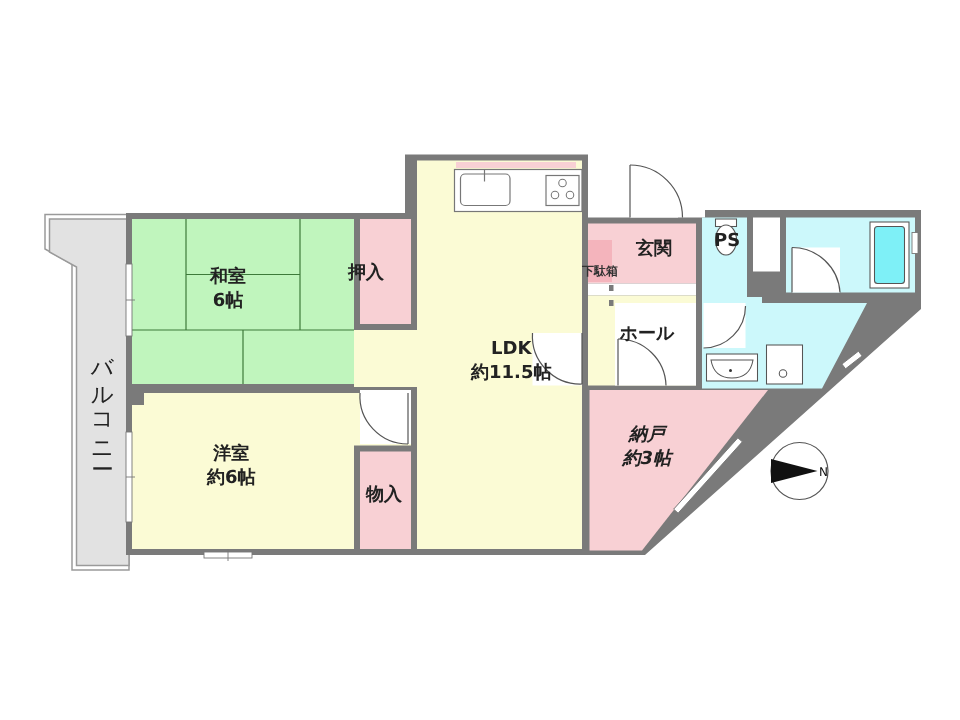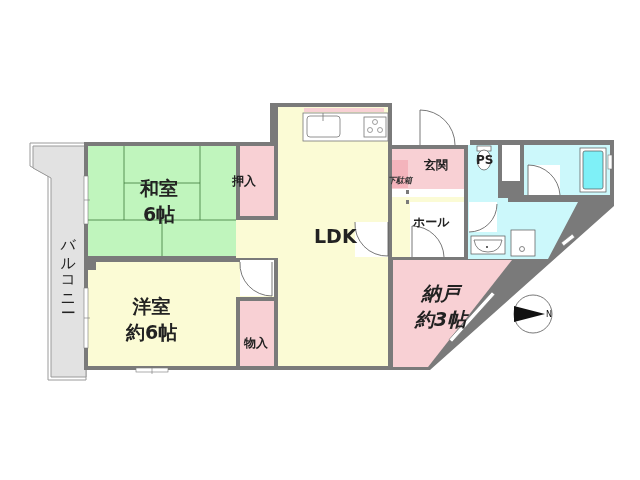--- a/index.html
+++ b/index.html
@@ -1,20 +1,20 @@
 <!DOCTYPE html>
 <html><head>
 <meta charset="utf-8">
 <style>
   html,body{margin:0;padding:0;background:#ffffff;}
   body{width:640px;height:480px;position:relative;overflow:hidden;font-family:"DejaVu Sans","Liberation Sans",sans-serif;}
   #plan{position:absolute;left:0;top:0;width:640px;height:480px;}
-  .lbl{position:absolute;font-weight:bold;color:#222;font-size:19px;text-align:center;line-height:1.35;white-space:nowrap;}
+  .lbl{position:absolute;font-weight:bold;color:#222;font-size:12px;text-align:center;line-height:1.35;white-space:nowrap;}
   .lbl-sm{font-size:12px;}
-  .lbl-xs{font-size:8px;font-weight:bold;color:#333;font-style:italic;}
+  .lbl-xs{font-size:8px;font-weight:bold;color:#333;}
   .vert{writing-mode:vertical-rl;font-weight:normal;font-size:15px;color:#222;letter-spacing:2px;}
 </style>
 </head>
 <body>
 
 <svg id="plan" viewBox="0 0 640 480" xmlns="http://www.w3.org/2000/svg">
 
   <g>
     <path d="M30,143 L86,143 L86,380 L48,380 L48,176 L30,166 Z" fill="#ffffff" stroke="#9a9a9a" stroke-width="1"></path>
     <path d="M33,146 L86,146 L86,377 L51,377 L51,178 L33,168 Z" fill="#e2e2e2" stroke="#9a9a9a" stroke-width="1"></path>
@@ -146,28 +146,29 @@
     <text x="546" y="317" font-size="8" font-family="DejaVu Sans, sans-serif" fill="#111">N</text>
   </g>
 </svg>
 
 <div class="lbl" style="left:140px;top:176px;">
   <div>和室</div>
   <div>6帖</div>
 </div>
 <div class="lbl lbl-sm" style="left:232px;top:173px;">押入</div>
 
-<div class="lbl" style="left:126px;top:294px;">
+<div class="lbl" style="left:138px;top:294px;">
   <div>洋室</div>
   <div>約6帖</div>
 </div>
-<div class="lbl lbl-sm" style="left:244px;top:335px;">物入</div>
+<div class="lbl lbl-sm" style="left:244px;top:321px;">物入</div>
 
 <div class="lbl" style="left:314px;top:224px;">
   <div>LDK</div>
+  <div>約11.5帖</div>
 </div>
 
 <div class="lbl lbl-sm" style="left:424px;top:157px;">玄関</div>
 <div class="lbl lbl-xs" style="left:388px;top:176px;">下駄箱</div>
 <div class="lbl lbl-sm" style="left:413px;top:214px;text-align:center;">ホール</div>
 <div class="lbl lbl-sm" style="left:476px;top:152px;">PS</div>
 
 <div class="lbl" style="left:415px;top:281px;font-style:italic;">
   <div>納戸</div>
   <div>約3帖</div>

